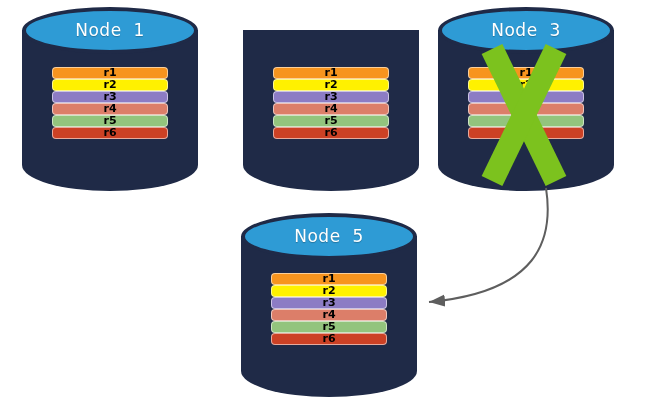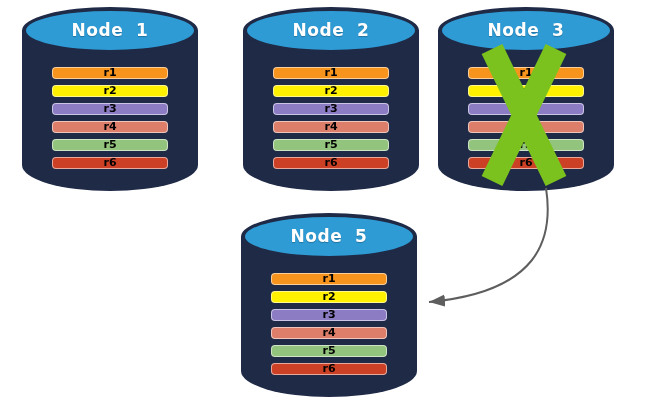--- a/index.html
+++ b/index.html
@@ -34,35 +34,34 @@
     background: var(--cap-blue);
     border: 4px solid var(--cap-border);
     border-radius: 50%;
     display: flex;
     align-items: center;
     justify-content: center;
   }
   .node-title {
     color: var(--title-white);
     font-size: 17px;
-    font-weight: bold;
+    font-weight: normal;
     letter-spacing: 0.5px;
     white-space: pre;
     margin-top: -2px;
     text-shadow: 0 1px 1px rgba(0,0,0,0.25);
   }
   .rows {
     position: absolute;
     left: 30px;
     top: 60px;
     width: 116px;
   }
   .row {
     height: 12px;
-    margin-bottom: 6px;
     border-radius: 4px;
     border: 1px solid rgba(255,255,255,0.55);
     color: var(--row-text);
     font-size: 11px;
     font-weight: bold;
     line-height: 10px;
     text-align: center;
   }
 
   
@@ -108,23 +107,20 @@
       <div class="row" style="background-color: rgb(255, 241, 0);">r2</div>
       <div class="row" style="background-color: rgb(140, 124, 196);">r3</div>
       <div class="row" style="background-color: rgb(220, 126, 105);">r4</div>
       <div class="row" style="background-color: rgb(147, 196, 125);">r5</div>
       <div class="row" style="background-color: rgb(204, 65, 37);">r6</div>
     </div>
   </div>
 
   <div class="node" style="left:243px; top:7px;">
     <div class="cyl-body"></div>
-    <div class="cyl-cap">
-      <span class="node-title">Node  2</span>
-    </div>
     <div class="rows">
       <div class="row" style="background-color: rgb(247, 148, 30);">r1</div>
       <div class="row" style="background-color: rgb(255, 241, 0);">r2</div>
       <div class="row" style="background-color: rgb(140, 124, 196);">r3</div>
       <div class="row" style="background-color: rgb(220, 126, 105);">r4</div>
       <div class="row" style="background-color: rgb(147, 196, 125);">r5</div>
       <div class="row" style="background-color: rgb(204, 65, 37);">r6</div>
     </div>
   </div>
 

